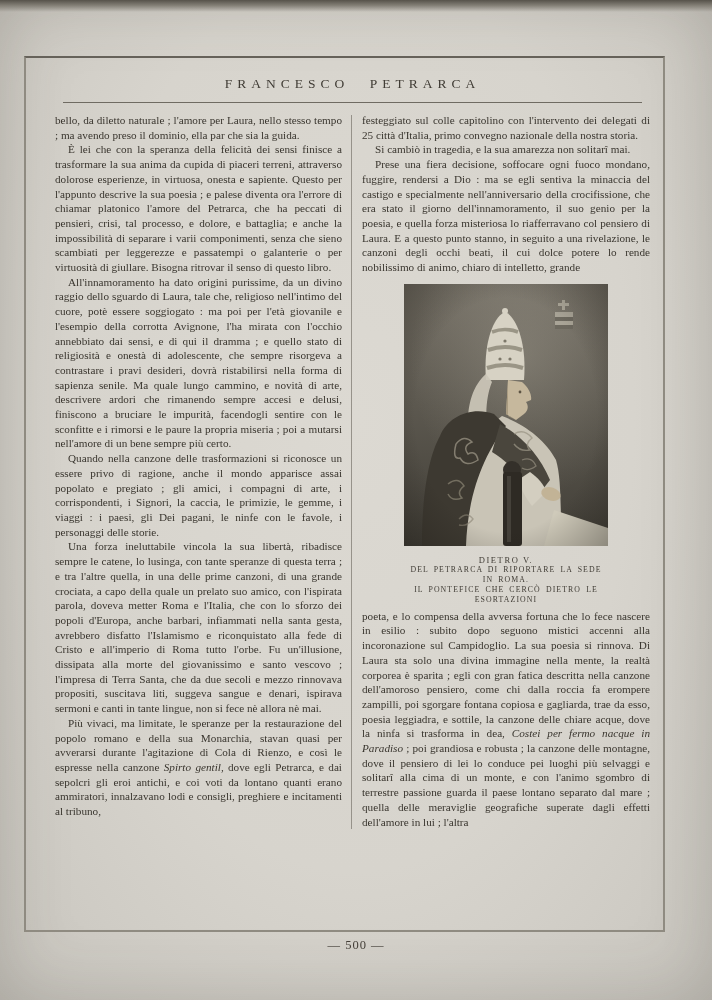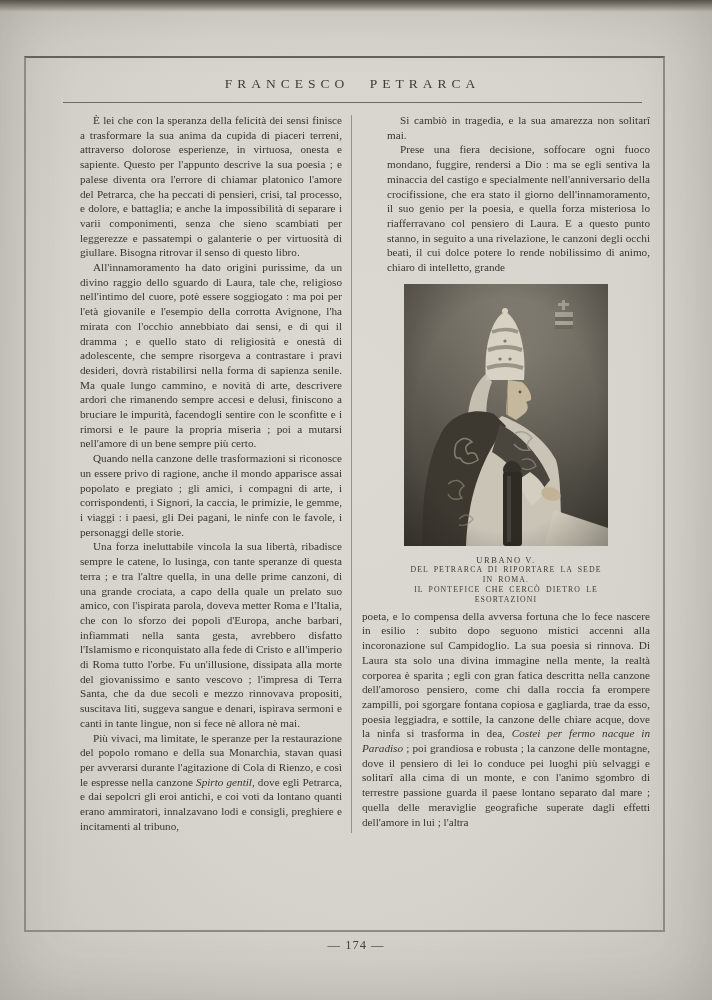--- a/index.html
+++ b/index.html
@@ -30,21 +30,21 @@
     font-size:13.5px;letter-spacing:5px;word-spacing:12px;
     color:#403c35;margin-top:4px;
   }
   .header-rule{height:1px;background:#6f6b62;margin:10px 8px 10px 8px;}
   .columns{display:flex;align-items:stretch;}
   .col{font-size:11.2px;line-height:14.7px;text-align:justify;color:#39352e;}
   .col-left{width:287px;flex:none;}
   .divider{width:1px;flex:none;background:#96928a;margin:2px 10px 0 9px;}
   .col-right{flex:1;min-width:0;}
   .para{margin:0;hyphens:none;}
-  .para.indent{text-indent:13px;margin-left:25px;}
+  .para.indent{text-indent:13px;}
   figure{margin:9px auto 0 auto;width:204px;}
   .portrait{display:block;width:204px;height:262px;}
   figcaption{margin-top:9px;text-align:center;color:#403c35;}
   .cap-title{font-size:8.5px;letter-spacing:1.6px;line-height:10px;}
   .cap-line{font-size:7.8px;letter-spacing:1.1px;line-height:10px;word-spacing:2px;}
   .below-figure{margin-top:4px;}
   .page-number{
     position:absolute;left:0;top:938px;width:712px;
     text-align:center;font-size:12.5px;letter-spacing:1px;color:#443f38;
   }
@@ -54,29 +54,31 @@
 
 <div class="page">
   <div class="top-edge"></div>
 
   <div class="frame">
     <div class="header">FRANCESCO PETRARCA</div>
     <div class="header-rule"></div>
 
     <div class="columns">
       <div class="col col-left">
+          <p class="para"><span>bello, da diletto naturale ; l'amore per Laura, nello stesso tempo ; ma avendo preso il dominio, ella par che sia la guida.</span></p>
           <p class="para indent"><span>È lei che con la speranza della felicità dei sensi finisce a trasformare la sua anima da cupida di piaceri terreni, attraverso dolorose esperienze, in virtuosa, onesta e sapiente. Questo per l'appunto descrive la sua poesia ; e palese diventa ora l'errore di chiamar platonico l'amore del Petrarca, che ha peccati di pensieri, crisi, tal processo, e dolore, e battaglia; e anche la impossibilità di separare i varii componimenti, senza che sieno scambiati per leggerezze e passatempi o galanterie o per virtuosità di giullare. Bisogna ritrovar il senso di questo libro.</span></p>
           <p class="para indent"><span>All'innamoramento ha dato origini purissime, da un divino raggio dello sguardo di Laura, tale che, religioso nell'intimo del cuore, potè essere soggiogato : ma poi per l'età giovanile e l'esempio della corrotta Avignone, l'ha mirata con l'occhio annebbiato dai sensi, e di qui il dramma ; e quello stato di religiosità e onestà di adolescente, che sempre risorgeva a contrastare i pravi desideri, dovrà ristabilirsi nella forma di sapienza senile. Ma quale lungo cammino, e novità di arte, descrivere ardori che rimanendo sempre accesi e delusi, finiscono a bruciare le impurità, facendogli sentire con le sconfitte e i rimorsi e le paure la propria miseria ; poi a mutarsi nell'amore di un bene sempre più certo.</span></p>
           <p class="para indent"><span>Quando nella canzone delle trasformazioni si riconosce un essere privo di ragione, anche il mondo apparisce assai popolato e pregiato ; gli amici, i compagni di arte, i corrispondenti, i Signori, la caccia, le primizie, le gemme, i viaggi : i paesi, gli Dei pagani, le ninfe con le favole, i personaggi delle storie.</span></p>
           <p class="para indent"><span>Una forza ineluttabile vincola la sua libertà, ribadisce sempre le catene, lo lusinga, con tante speranze di questa terra ; e tra l'altre quella, in una delle prime canzoni, di una grande crociata, a capo della quale un prelato suo amico, con l'ispirata parola, doveva metter Roma e l'Italia, che con lo sforzo dei popoli d'Europa, anche barbari, infiammati nella santa gesta, avrebbero disfatto l'Islamismo e riconquistato alla fede di Cristo e all'imperio di Roma tutto l'orbe. Fu un'illusione, dissipata alla morte del giovanissimo e santo vescovo ; l'impresa di Terra Santa, che da due secoli e mezzo rinnovava propositi, suscitava liti, suggeva sangue e denari, ispirava sermoni e canti in tante lingue, non si fece nè allora nè mai.</span></p>
           <p class="para indent"><span>Più vivaci, ma limitate, le speranze per la restaurazione del popolo romano e della sua Monarchia, stavan quasi per avverarsi durante l'agitazione di Cola di Rienzo, e così le espresse nella canzone </span><i>Spirto gentil</i><span>, dove egli Petrarca, e dai sepolcri gli eroi antichi, e coi voti da lontano quanti erano ammiratori, innalzavano lodi e consigli, preghiere e incitamenti al tribuno,</span></p>
         </div>
       <div class="divider"></div>
       <div class="col col-right">
         <div>
+            <p class="para"><span>festeggiato sul colle capitolino con l'intervento dei delegati di 25 città d'Italia, primo convegno nazionale della nostra storia.</span></p>
             <p class="para indent"><span>Si cambiò in tragedia, e la sua amarezza non solitarî mai.</span></p>
             <p class="para indent"><span>Prese una fiera decisione, soffocare ogni fuoco mondano, fuggire, rendersi a Dio : ma se egli sentiva la minaccia del castigo e specialmente nell'anniversario della crocifissione, che era stato il giorno dell'innamoramento, il suo genio per la poesia, e quella forza misteriosa lo riafferravano col pensiero di Laura. E a questo punto stanno, in seguito a una rivelazione, le canzoni degli occhi beati, il cui dolce potere lo rende nobilissimo di animo, chiaro di intelletto, grande</span></p>
           </div>
 
         <figure>
           <svg class="portrait" viewBox="0 0 204 262" aria-hidden="true">
             <defs>
               <linearGradient id="bg" x1="0" y1="0" x2="0" y2="1">
                 <stop offset="0" stop-color="#746f65"></stop>
                 <stop offset="0.45" stop-color="#5d5950"></stop>
@@ -137,27 +139,27 @@
               <ellipse cx="147" cy="210" rx="10" ry="6.5" fill="#c2b396" transform="rotate(18 147 210)"></ellipse>
             </g>
             <g>
               <circle cx="108" cy="186" r="9" fill="#34302a"></circle>
               <rect x="99" y="188" width="19" height="74" rx="3" fill="#2e2a24"></rect>
               <rect x="103" y="192" width="4" height="66" fill="#45413a"></rect>
             </g>
             <rect x="0" y="0" width="204" height="262" fill="url(#vign)"></rect>
           </svg>
           <figcaption>
-            <div class="cap-title">URBANO V.</div>
+            <div class="cap-title">DIETRO V.</div>
             <div class="cap-line">DEL PETRARCA DI RIPORTARE LA SEDE IN ROMA.</div>
             <div class="cap-line">IL PONTEFICE CHE CERCÒ DIETRO LE ESORTAZIONI</div>
           </figcaption>
         </figure>
 
         <div class="below-figure">
             <p class="para"><span>poeta, e lo compensa della avversa fortuna che lo fece nascere in esilio : subito dopo seguono mistici accenni alla incoronazione sul Campidoglio. La sua poesia si rinnova. Di Laura sta solo una divina immagine nella mente, la realtà corporea è sparita ; egli con gran fatica descritta nella canzone dell'amoroso pensiero, come chi dalla roccia fa erompere zampilli, poi sgorgare fontana copiosa e gagliarda, trae da esso, poesia leggiadra, e sottile, la canzone delle chiare acque, dove la ninfa si trasforma in dea, </span><i>Costei per fermo nacque in Paradiso</i><span> ; poi grandiosa e robusta ; la canzone delle montagne, dove il pensiero di lei lo conduce pei luoghi più selvaggi e solitarî alla cima di un monte, e con l'animo sgombro di terrestre passione guarda il paese lontano separato dal mare ; quella delle meraviglie geografiche superate dagli effetti dell'amore in lui ; l'altra</span></p>
           </div>
       </div>
     </div>
   </div>
 
-  <div class="page-number">— 174 —</div>
+  <div class="page-number">— 500 —</div>
 </div>
 
 </body></html>

